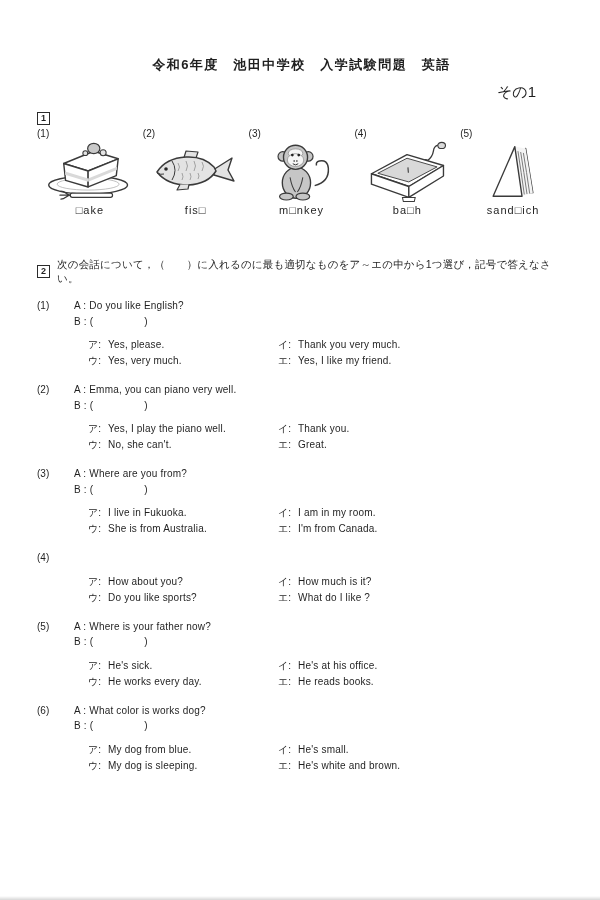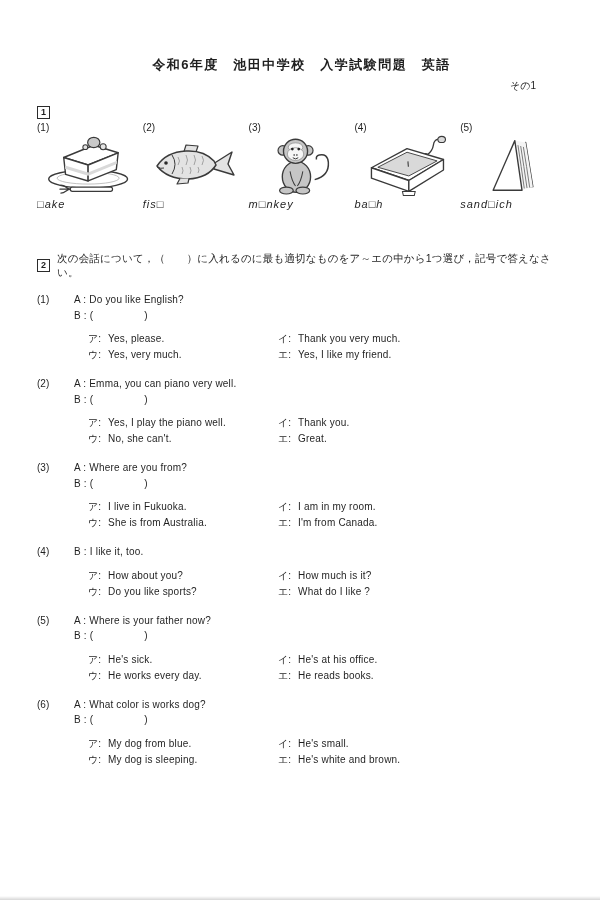--- a/index.html
+++ b/index.html
@@ -2,34 +2,34 @@
 <html><head>
 <meta charset="utf-8">
 <style>
   html,body{margin:0;padding:0;}
   body{
     width:600px;height:900px;background:#ffffff;position:relative;overflow:hidden;
     font-family:"Liberation Sans","DejaVu Sans",sans-serif;color:#1f1f1f;
   }
   .page{padding:56px 34px 0 37px;}
   .doc-title{text-align:center;font-size:13px;font-weight:bold;letter-spacing:1.5px;line-height:17px;}
-  .page-label{text-align:right;padding-right:30px;font-size:10px;margin-top:6px;line-height:13px;}
+  .page-label{text-align:right;padding-right:30px;font-size:15px;margin-top:12px;line-height:13px;}
   .section-header{display:flex;align-items:center;font-size:10.5px;line-height:14px;margin-top:14px;}
   .section-header.s2{margin-top:40px;}
   .boxed-num{
     display:inline-block;border:1px solid #2b2b2b;font-size:9px;line-height:11px;
     padding:0 3px;margin-right:7px;font-weight:bold;
   }
   .instruction{letter-spacing:0.2px;}
   
   .figures-row{display:flex;margin-top:2px;}
   .fig{width:106px;display:flex;flex-direction:column;}
   .fig-num{font-size:10px;line-height:13px;}
   .fig-icon{height:62px;display:flex;align-items:center;justify-content:center;}
-  .fig-word{text-align:left;font-size:11px;letter-spacing:1px;margin-top:1px;line-height:14px;font-style:italic;}
+  .fig-word{text-align:center;font-size:11px;letter-spacing:1px;margin-top:1px;line-height:14px;}
   svg{display:block;}
   
   .question{margin-top:13px;}
   .q-head{display:flex;font-size:10px;line-height:15.5px;}
   .q-num{width:37px;flex:none;}
   .q-lines{letter-spacing:0.2px;}
   .q-line{display:block;white-space:pre-wrap;}
   .q-options{margin-left:51px;margin-top:8px;}
   .opt-row{display:flex;font-size:10px;line-height:16px;}
   .opt{width:190px;flex:none;display:flex;}
@@ -246,21 +246,20 @@
             <span class="opt-text">I'm from Canada.</span>
           </span>
       </div>
     </div>
   </div>
 
   <div class="question">
     <div class="q-head">
       <span class="q-num">(4)</span>
       <span class="q-lines">
-        <span class="q-line">B : I like it, too.</span>
       </span>
     </div>
     <div class="q-options">
       <div class="opt-row">
         <span class="opt">
             <span class="opt-label">ア:</span>
             <span class="opt-text">How about you?</span>
           </span>
         <span class="opt">
             <span class="opt-label">イ:</span>

